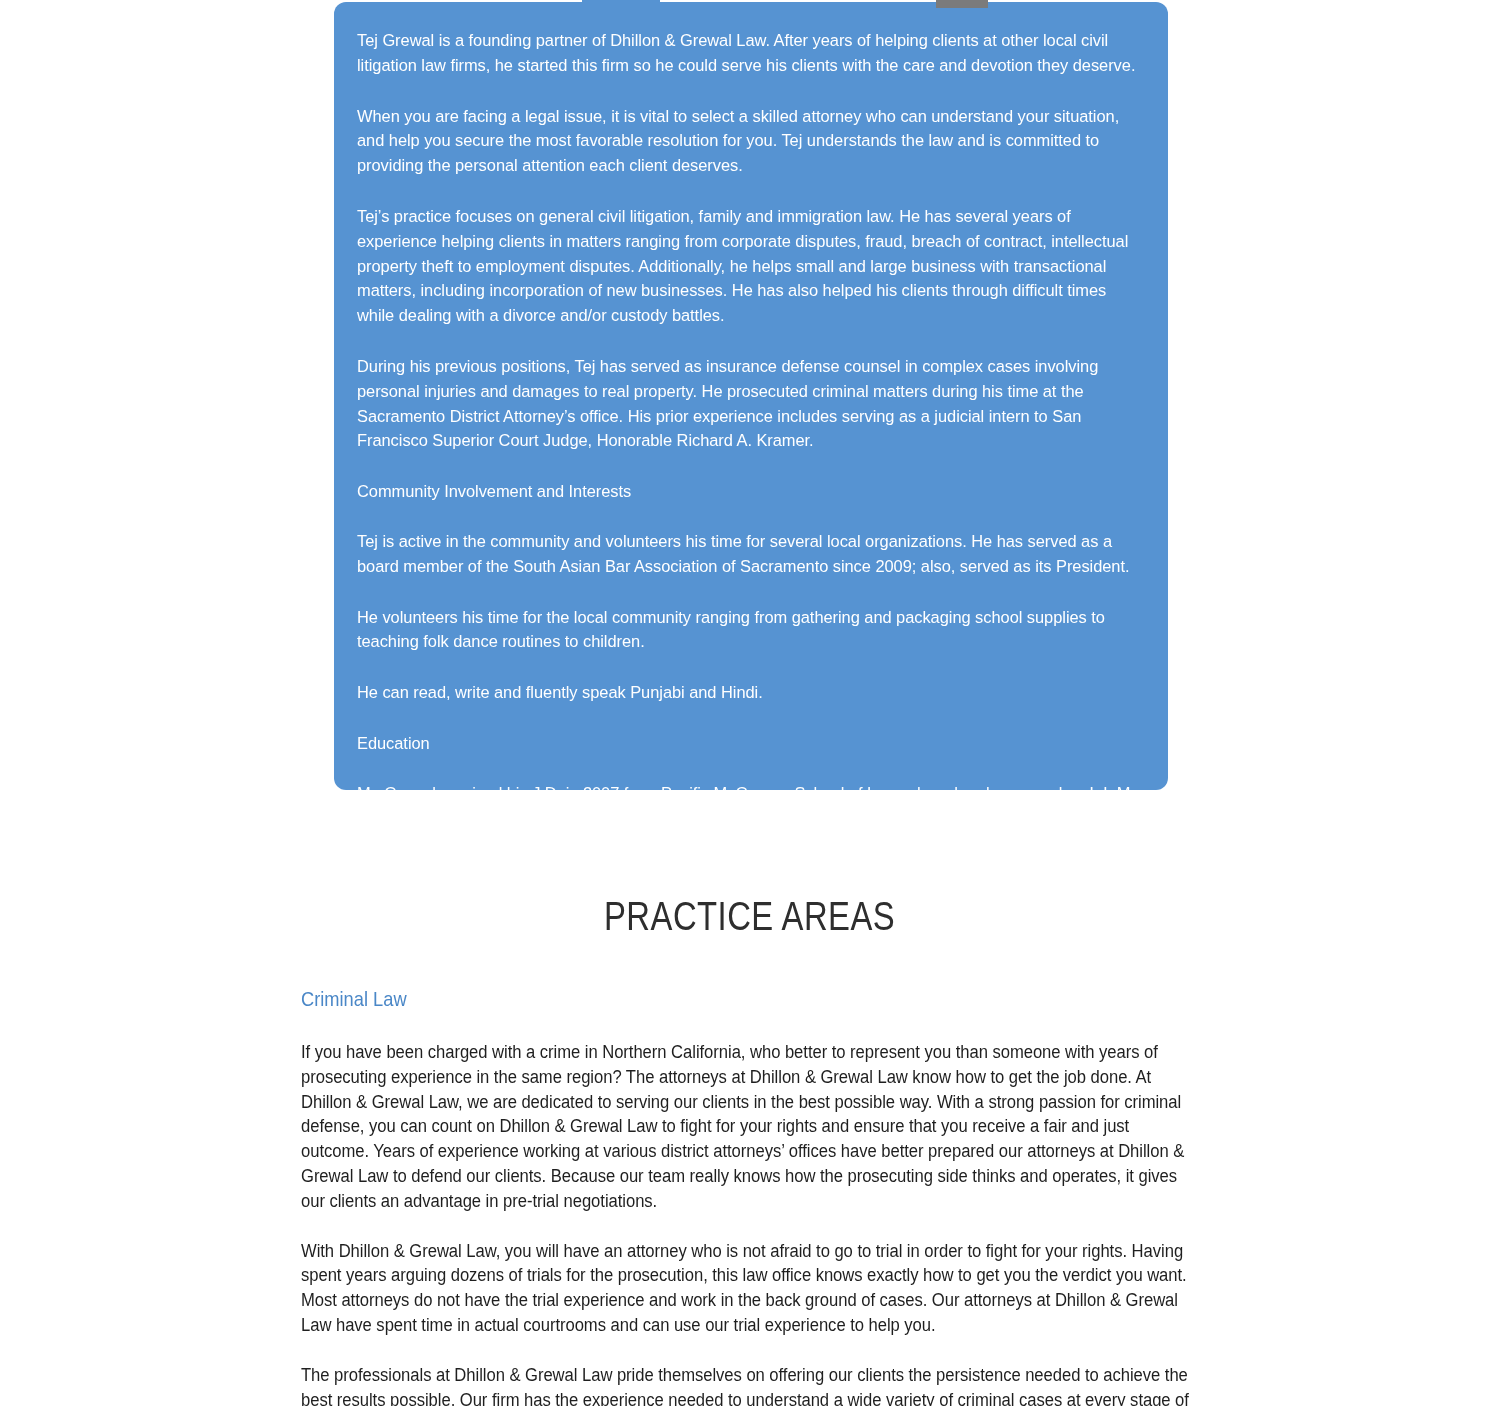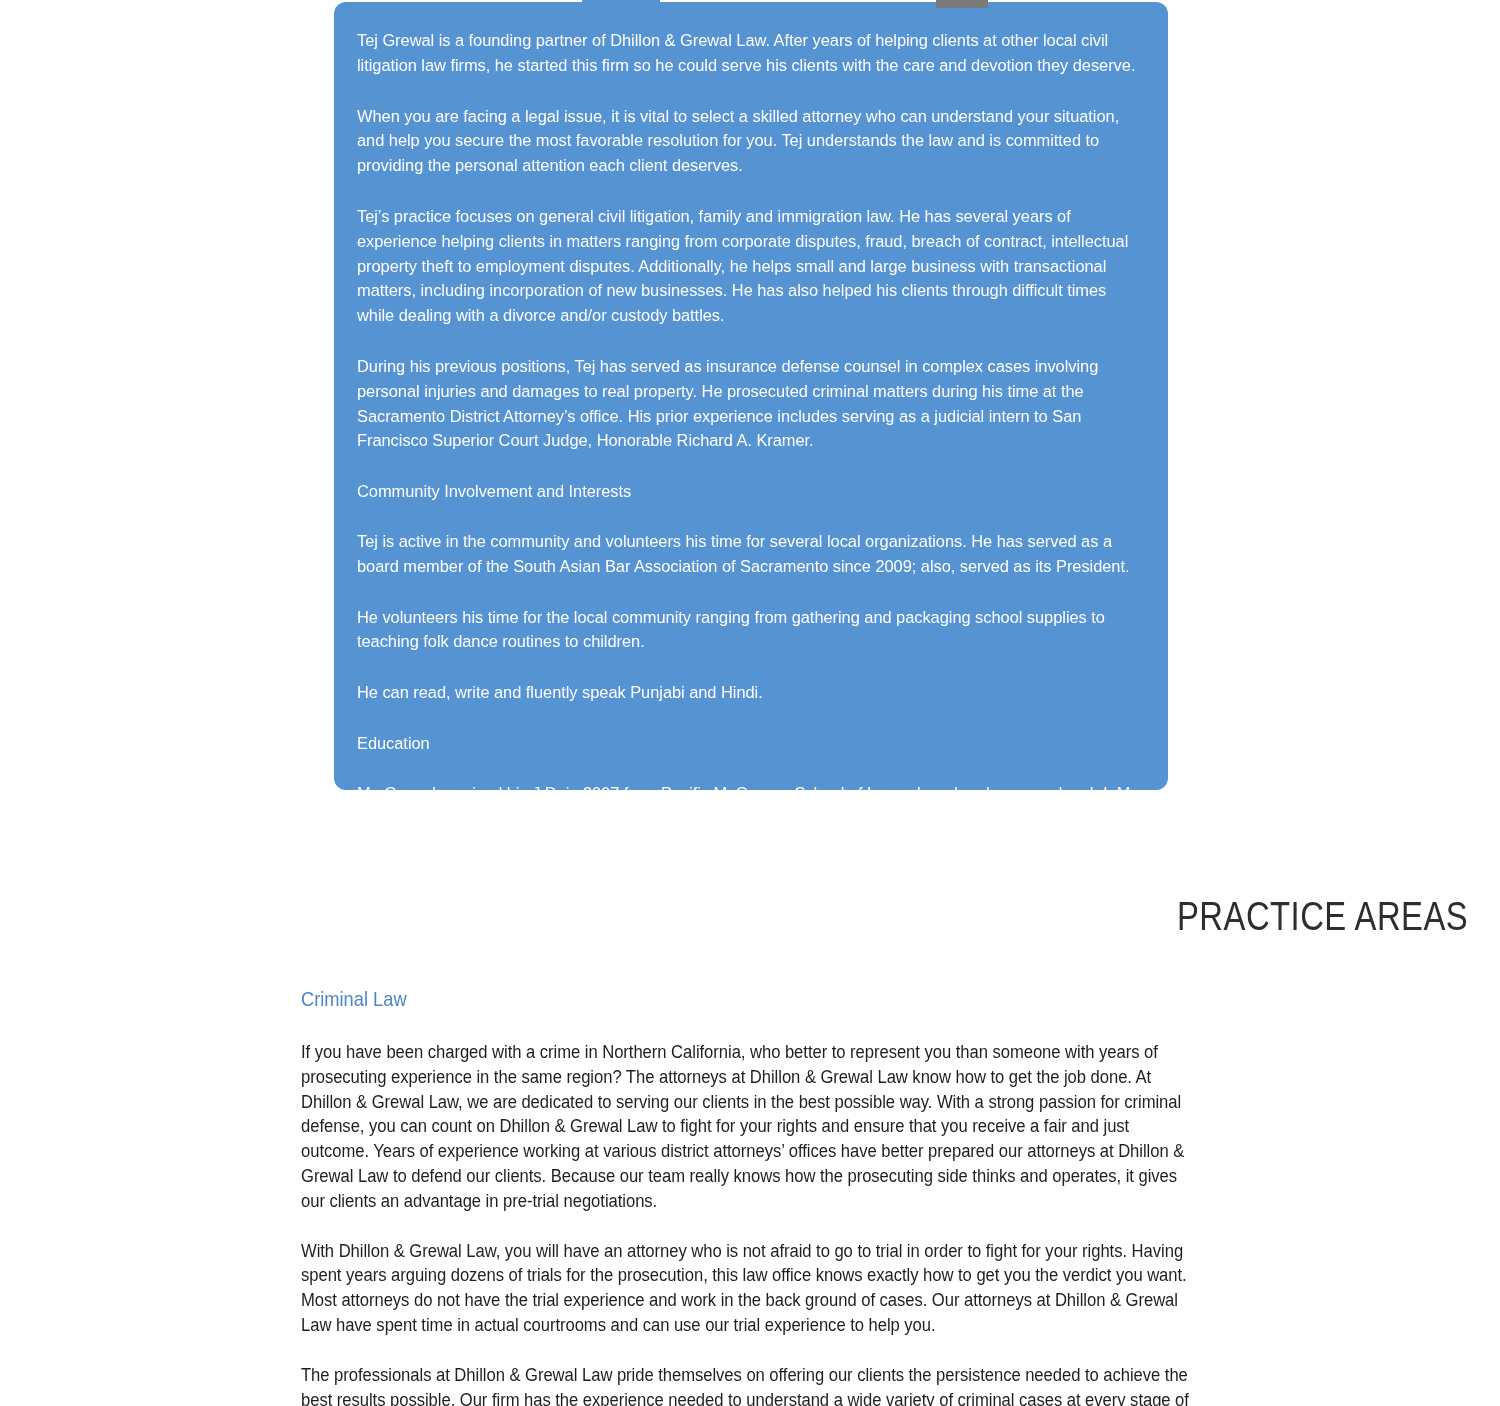--- a/index.html
+++ b/index.html
@@ -77,21 +77,21 @@
   .bio-panel p.subhead {
     margin-bottom: 25px;
   }
 
   
   .practice-title {
     position: absolute;
     left: 0;
     top: 890px;
     width: 1500px;
-    text-align: right;
+    text-align: center;
     font-size: 40px;
     line-height: 52px;
     color: #2e2e2e;
     font-weight: 400;
     font-stretch: condensed;
     letter-spacing: 0.6px;
   }
   .practice-title span {
     display: inline-block;
     transform: scaleX(0.82);

